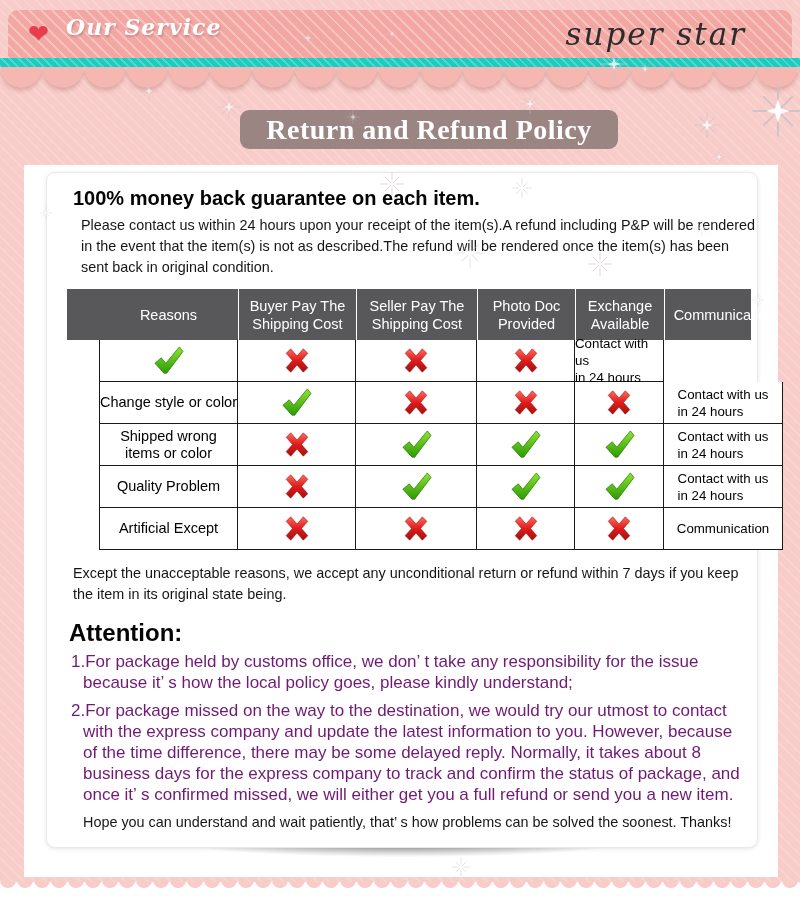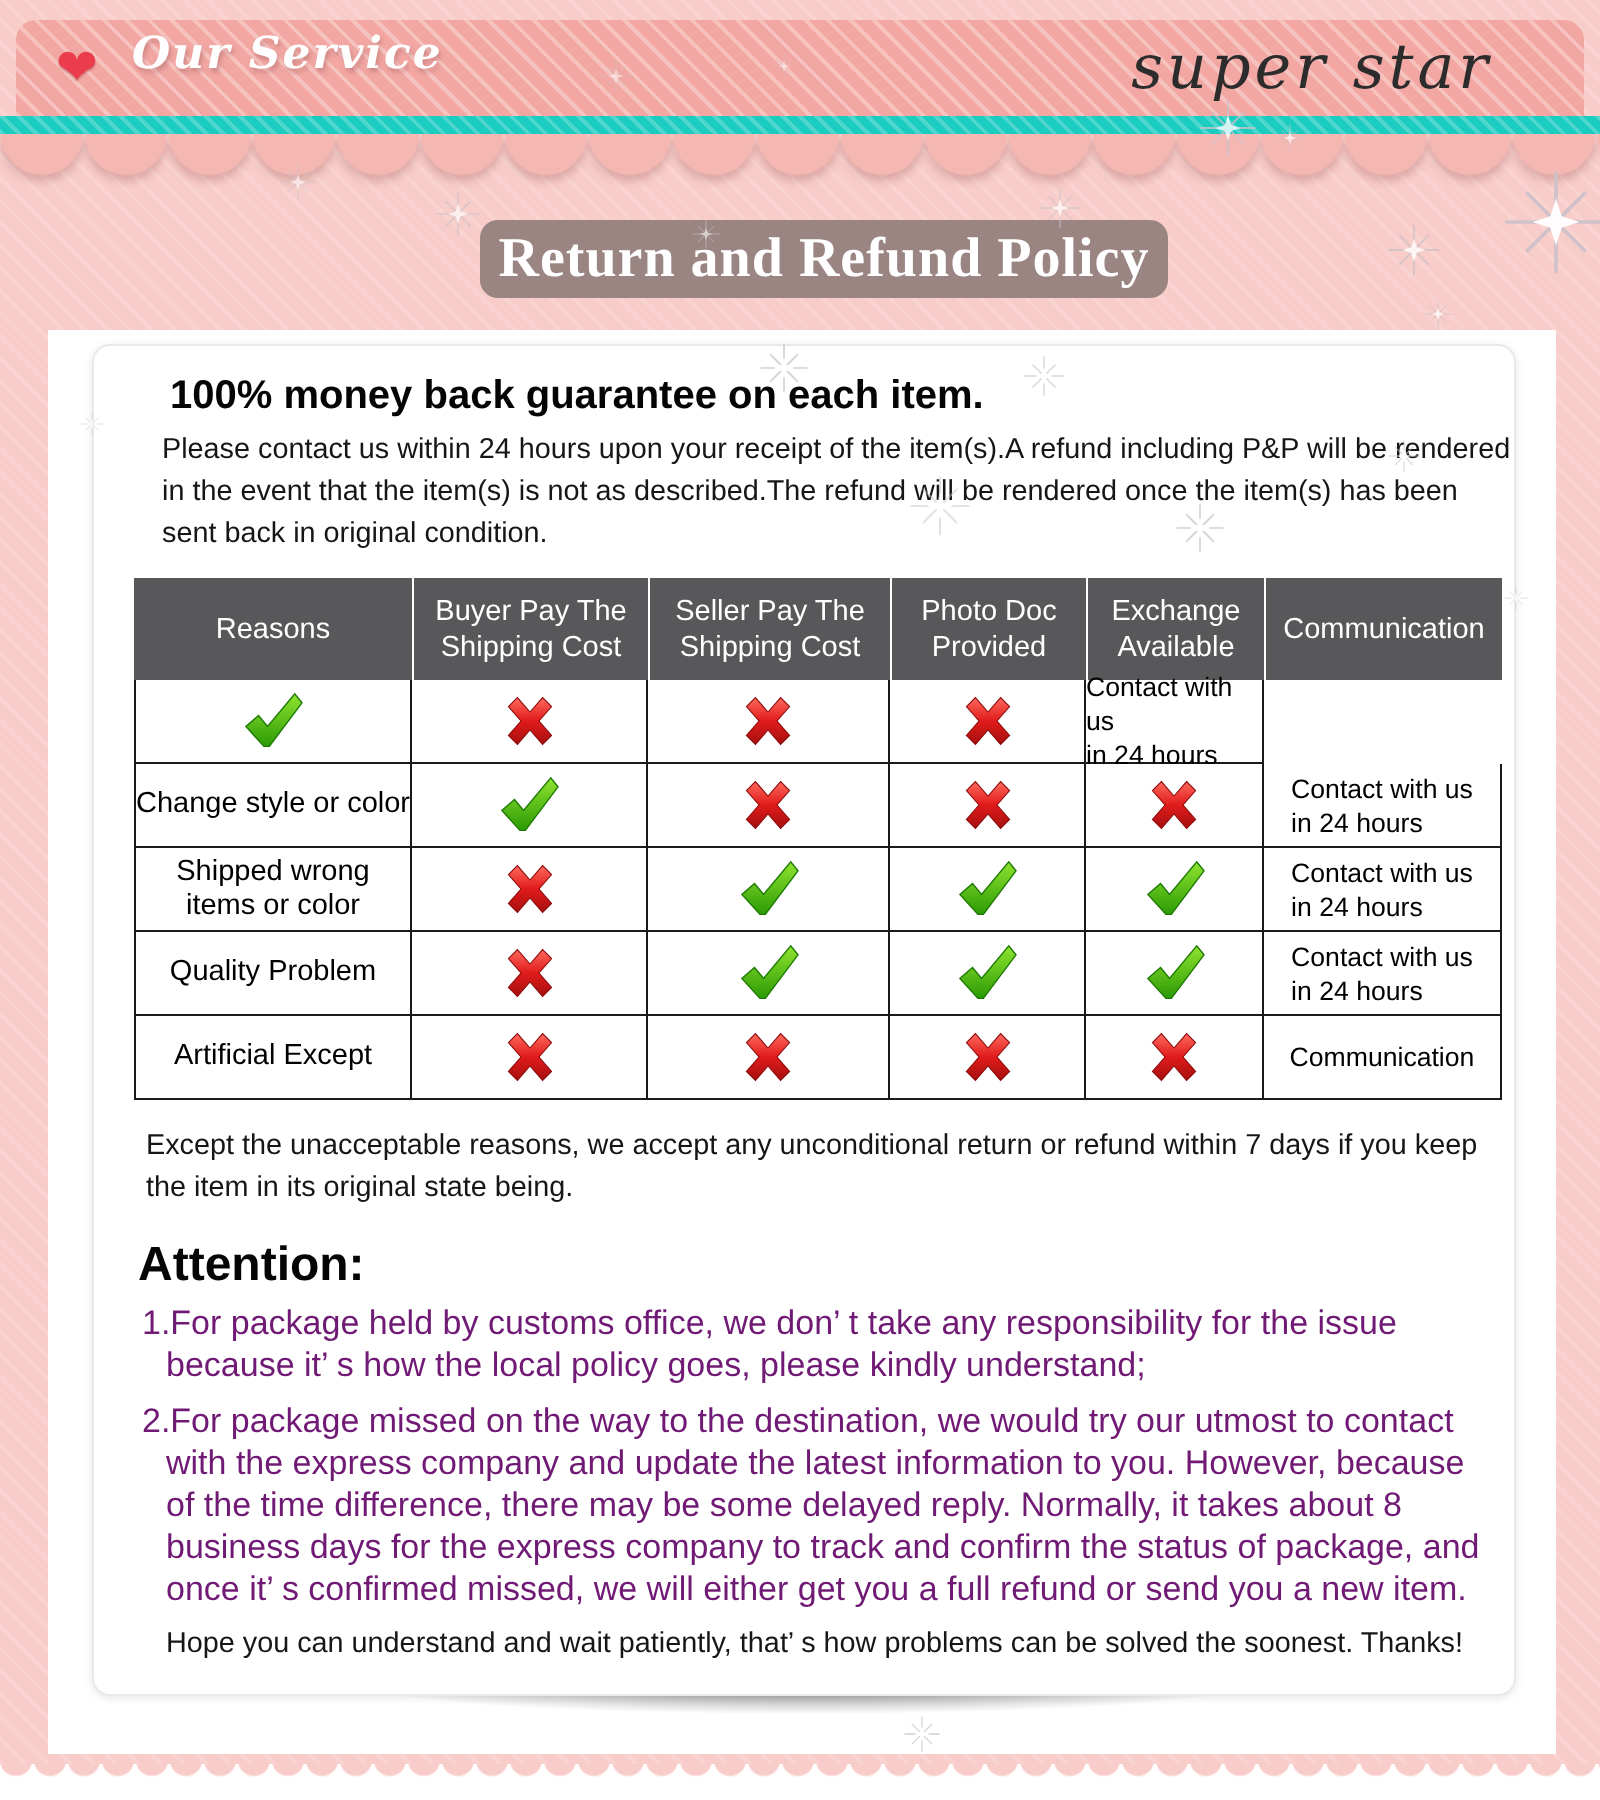--- a/index.html
+++ b/index.html
@@ -48,46 +48,46 @@
     background-image:repeating-linear-gradient(45deg,rgba(255,255,255,.22) 0 2px,rgba(255,255,255,0) 2px 6px);
   }
   .scallops{
     position:absolute;left:0;top:67px;width:800px;height:25px;
     background:radial-gradient(circle 21px at 21px 0px,#f5b7b2 20px,rgba(0,0,0,0) 21px);
     background-size:42px 25px;background-repeat:repeat-x;
     filter:drop-shadow(0 3px 2px rgba(160,95,95,.35));
   }
   
   .title-box{
-    position:absolute;left:240px;top:110px;width:344px;height:39px;
+    position:absolute;left:240px;top:110px;width:378px;height:39px;
     background:#9b8583;border-radius:9px;
     display:flex;align-items:center;justify-content:center;
   }
   .title-box span{
     font-family:"Liberation Serif",serif;font-weight:bold;font-size:28px;
     color:#ffffff;letter-spacing:.5px;
   }
   
   .panel{position:absolute;left:24px;top:165px;width:754px;height:712px;background:#ffffff;}
   .curl-shadow{
     position:absolute;left:40px;top:678px;width:676px;height:24px;z-index:0;
     background:radial-gradient(ellipse 52% 95% at 50% 0%,rgba(35,35,35,.55),rgba(0,0,0,0) 62%);
   }
   .card{
     position:absolute;left:22px;top:7px;width:712px;height:676px;z-index:1;
     background:#ffffff;border:1px solid #e9e9e9;border-radius:9px;
     box-shadow:0 1px 4px rgba(0,0,0,.10);
     box-sizing:border-box;
   }
   .card-inner{padding:12px 12px 0 20px;}
-  .guarantee-h{font-size:20px;font-weight:bold;color:#050505;margin:2px 0 5px 18px;}
+  .guarantee-h{font-size:20px;font-weight:bold;color:#050505;margin:2px 0 5px 6px;}
   .guarantee-p{font-size:14.4px;line-height:21px;color:#161616;margin:0 0 11px 14px;width:676px;}
   
   .policy-table{width:684px;margin-left:0;}
-  .thead,.tr{display:grid;grid-template-columns:139px 118px 121px 98px 89px 119px;}
+  .thead,.tr{display:grid;grid-template-columns:139px 118px 121px 98px 89px 119px;padding-left:32px;}
   .thead{background:#58585a;}
   .th{
     min-height:51px;display:flex;align-items:center;justify-content:center;
     text-align:center;color:#ffffff;font-size:14.5px;line-height:18px;
     border-left:1px solid #ffffff;padding:2px 3px;box-sizing:border-box;
   }
   .th:first-child{border-left:none;}
   .td{
     height:42px;display:flex;align-items:center;justify-content:center;
     border-right:1px solid #1a1a1a;border-bottom:1px solid #1a1a1a;

